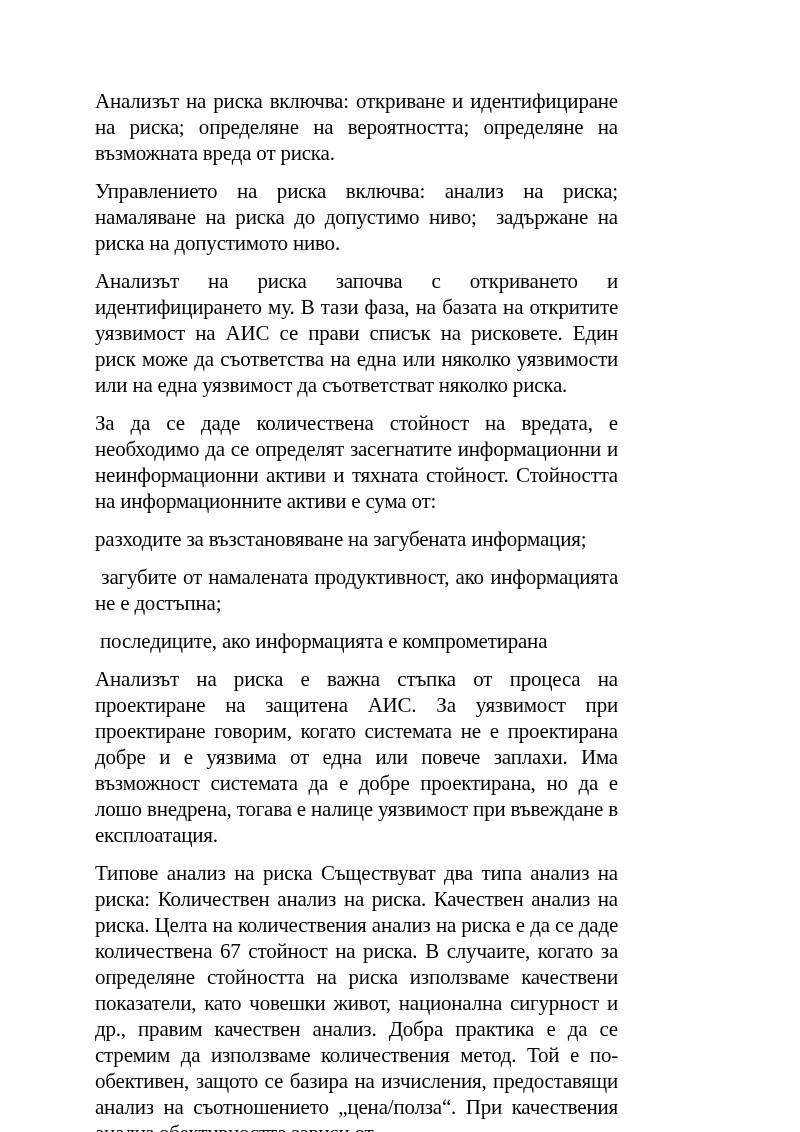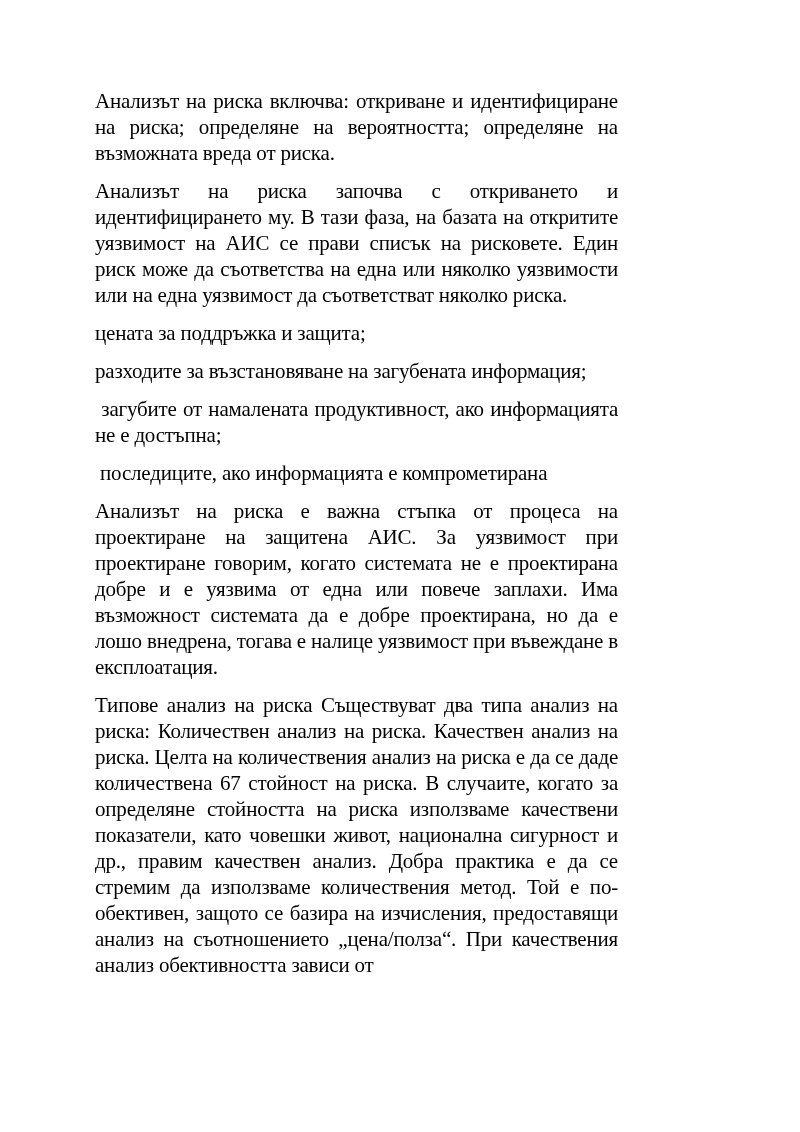--- a/index.html
+++ b/index.html
@@ -28,20 +28,21 @@
     margin: 0 0 12px 0;
     text-align: justify;
     text-align-last: left;
   }
 </style>
 </head>
 <body>
 
 <div class="page">
   <p class="para">Анализът на риска включва: откриване и идентифициране на риска; определяне на вероятността; определяне на възможната вреда от риска.</p>
+  <p class="para">Управлението на риска включва: анализ на риска; намаляване на риска до допустимо ниво;&nbsp; задържане на риска на допустимото ниво.</p>
   <p class="para">Анализът на риска започва с откриването и идентифицирането му. В тази фаза, на базата на откритите уязвимост на АИС се прави списък на рисковете. Един риск може да съответства на една или няколко уязвимости или на една уязвимост да съответстват няколко риска.</p>
-  <p class="para">цената за поддръжка и защита;</p>
+  <p class="para">За да се даде количествена стойност на вредата, е необходимо да се определят засегнатите информационни и неинформационни активи и тяхната стойност. Стойността на информационните активи е сума от:</p>
   <p class="para">разходите за възстановяване на загубената информация;</p>
   <p class="para">&nbsp;загубите от намалената продуктивност, ако информацията не е достъпна;</p>
   <p class="para">&nbsp;последиците, ако информацията е компрометирана</p>
   <p class="para">Анализът на риска е важна стъпка от процеса на проектиране на защитена АИС. За уязвимост при проектиране говорим, когато системата не е проектирана добре и е уязвима от една или повече заплахи. Има възможност системата да е добре проектирана, но да е лошо внедрена, тогава е налице уязвимост при въвеждане в експлоатация.</p>
   <p class="para">Типове анализ на риска Съществуват два типа анализ на риска: Количествен анализ на риска. Качествен анализ на риска. Целта на количествения анализ на риска е да се даде количествена 67 стойност на риска. В случаите, когато за определяне стойността на риска използваме качествени показатели, като човешки живот, национална сигурност и др., правим качествен анализ. Добра практика е да се стремим да използваме количествения метод. Той е по-обективен, защото се базира на изчисления, предоставящи анализ на съотношението „цена/полза“. При качествения анализ обективността зависи от</p>
 </div>
 
 </body></html>

